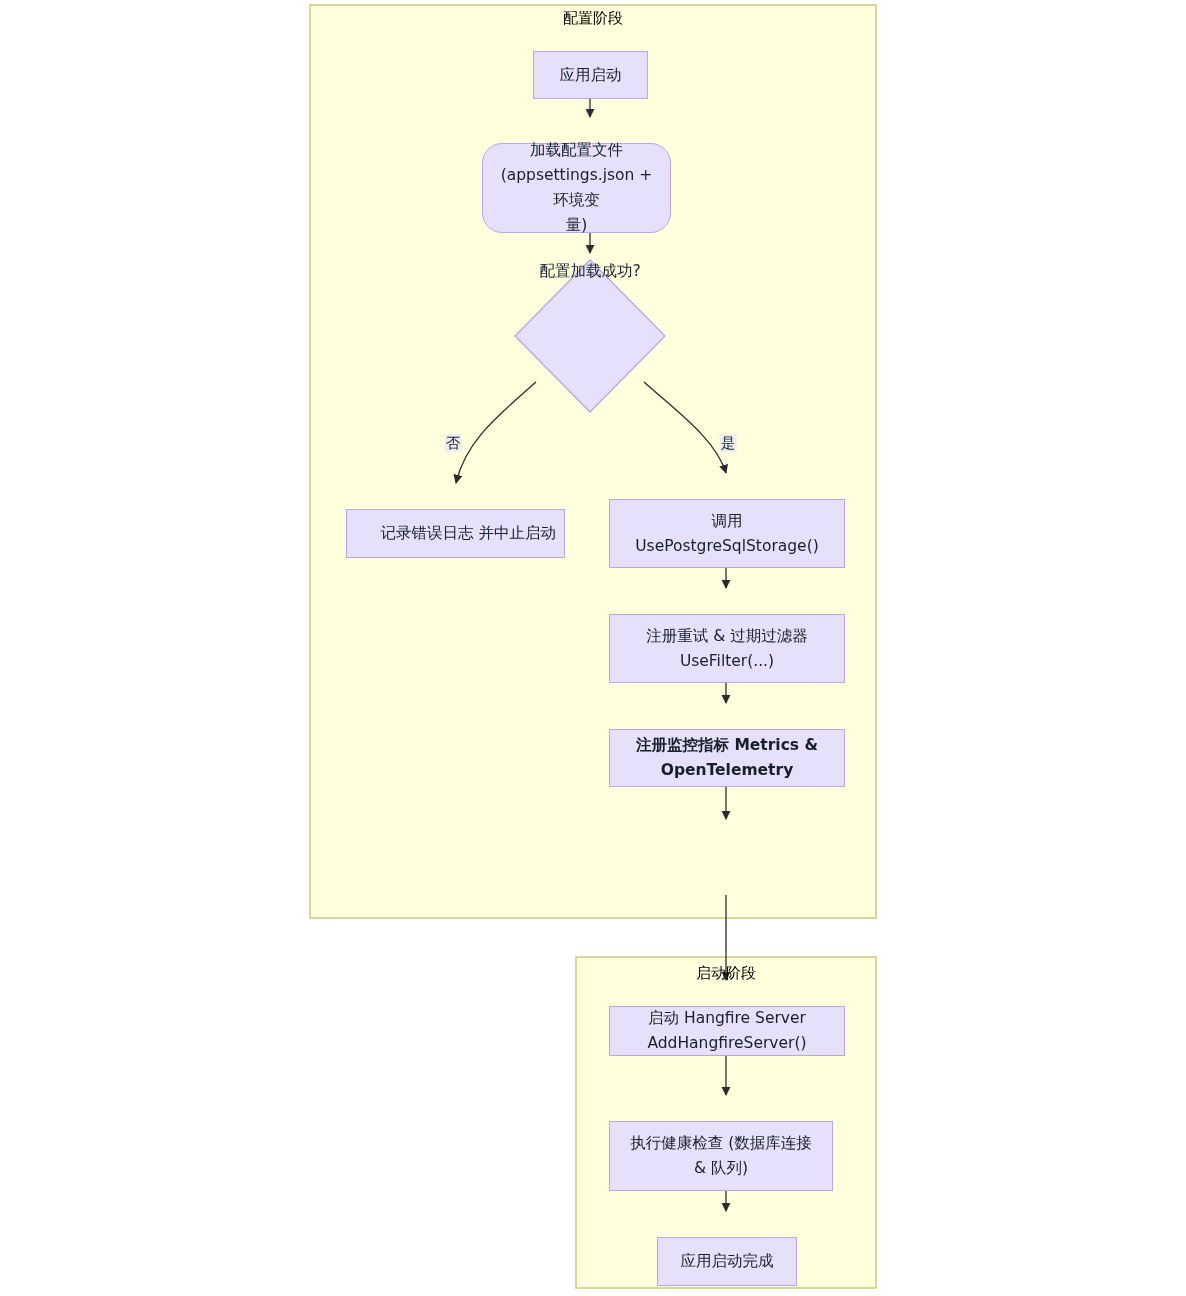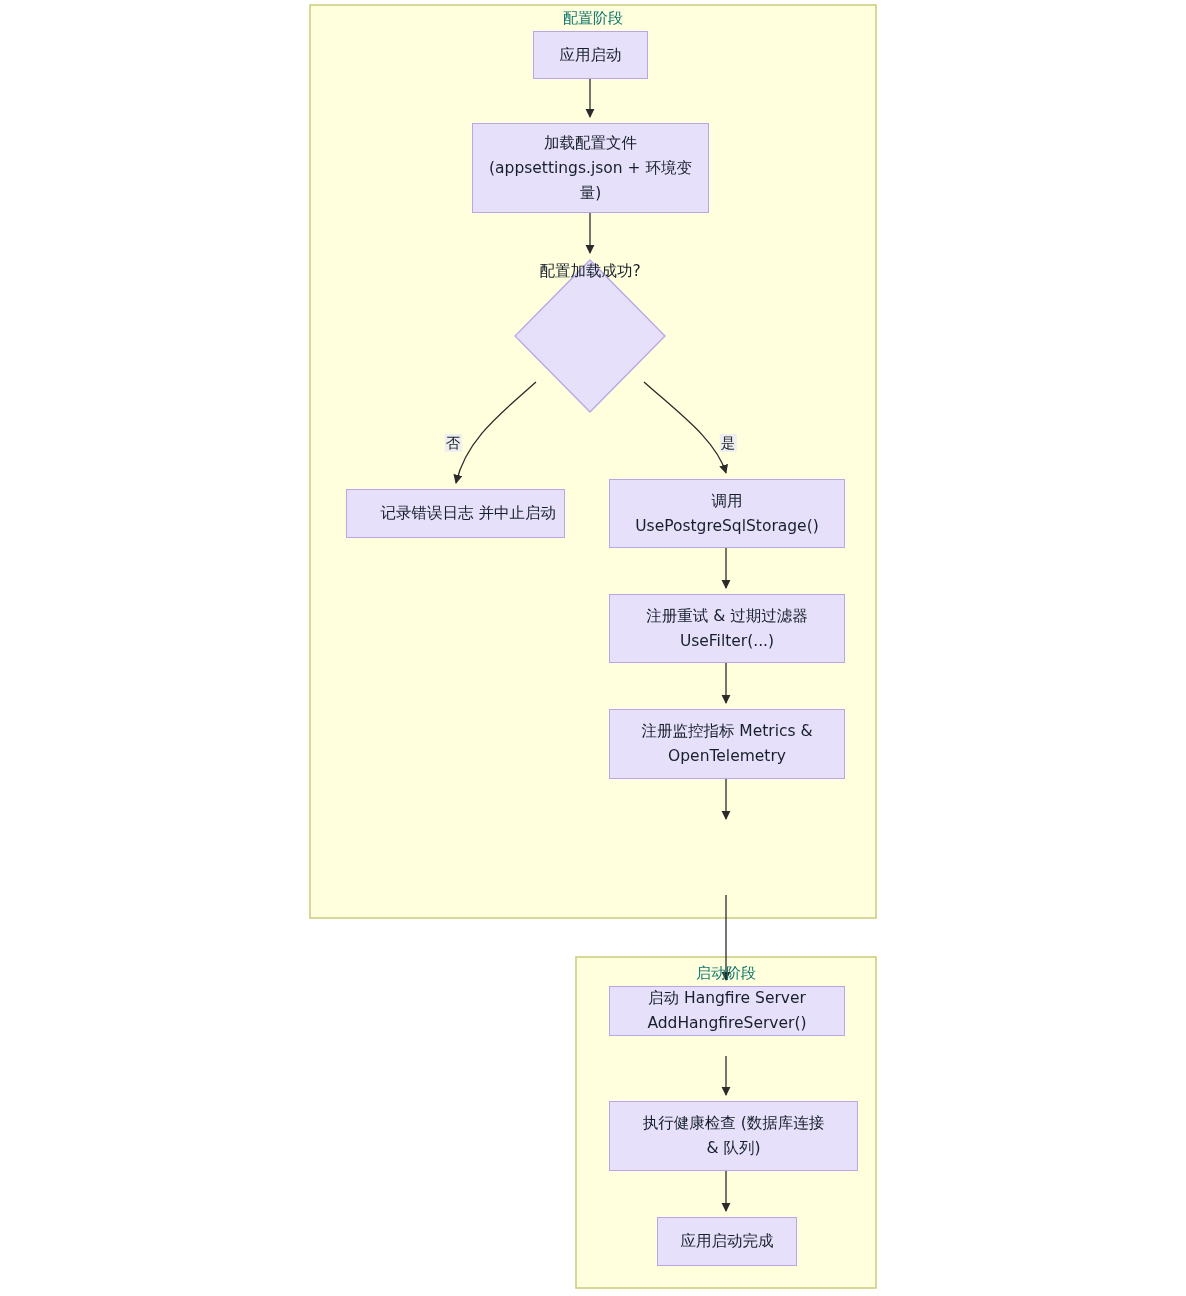--- a/index.html
+++ b/index.html
@@ -26,39 +26,40 @@
     overflow: visible;
   }
   .cluster-rect {
     fill: #ffffde;
     stroke: #cfcf82;
     stroke-width: 1.6px;
   }
   .cluster-title {
     position: absolute;
     font-size: 15px;
-    color: #0f766e;
+    color: #000000;
     text-align: center;
     white-space: nowrap;
     transform: translateX(-50%);
     line-height: 18px;
   }
   .node {
     position: absolute;
     box-sizing: border-box;
     background: #e6e0fb;
     border: 1.3px solid #b8a6e8;
     display: flex;
     align-items: center;
     justify-content: center;
     text-align: center;
     font-size: 15.5px;
     color: #17202a;
     line-height: 25px;
     padding: 2px 8px;
+    margin-top: 20px;
   }
   .node span {
     display: block;
     white-space: pre-line;
   }
   .decision-wrap {
     position: absolute;
     display: flex;
     align-items: flex-start;
     justify-content: center;
@@ -124,21 +125,21 @@
     <path class="edge-path" marker-end="url(#arrow)" d="M 726,1171 L 726,1211"></path>
   </svg>
 
   <div class="cluster-title" style="left:593px; top:9px;">配置阶段</div>
   <div class="cluster-title" style="left:726px; top:964px;">启动阶段</div>
 
   <div class="node" style="left:533px; top:31px; width:115px; height:48px;">
     <span>应用启动</span>
   </div>
 
-  <div class="node" style="left:472px; top:123px; width:237px; height:90px;">
+  <div class="node" style="left:482px; top:123px; width:189px; height:90px;border-radius:20px;">
     <span>加载配置文件
 (appsettings.json + 环境变
 量)</span>
   </div>
 
   <div class="decision-wrap" style="left:514px; top:259px; width:152px; height:154px;">
     <svg width="152" height="154" style="position:absolute;left:0;top:0;">
       <polygon points="76,1 151,77 76,153 1,77" fill="#e6e0fb" stroke="#b8a6e8" stroke-width="1.3"></polygon>
     </svg>
     <span class="decision-label">配置加载成功?</span>
@@ -151,32 +152,32 @@
   <div class="node" style="left:609px; top:594px; width:236px; height:69px;">
     <span>注册重试 &amp; 过期过滤器
 UseFilter(...)</span>
   </div>
 
   <div class="node" style="left:609px; top:479px; width:236px; height:69px;">
     <span>调用
 UsePostgreSqlStorage()</span>
   </div>
 
-  <div class="node" style="left:609px; top:709px; width:236px; height:70px;">
+  <div class="node" style="left:609px; top:709px; width:236px; height:58px;font-weight:bold;">
     <span>注册监控指标 Metrics &amp;
 OpenTelemetry</span>
   </div>
 
 
   <div class="node" style="left:609px; top:986px; width:236px; height:50px;">
     <span>启动 Hangfire Server
 AddHangfireServer()</span>
   </div>
 
-  <div class="node" style="left:609px; top:1101px; width:249px; height:70px;">
+  <div class="node" style="left:609px; top:1101px; width:224px; height:70px;">
     <span>执行健康检查 (数据库连接
 &amp; 队列)</span>
   </div>
 
   <div class="node" style="left:657px; top:1217px; width:140px; height:49px;">
     <span>应用启动完成</span>
   </div>
 
   <div class="edge-label" style="left:453px; top:443px;">否</div>
   <div class="edge-label" style="left:728px; top:443px;">是</div>

